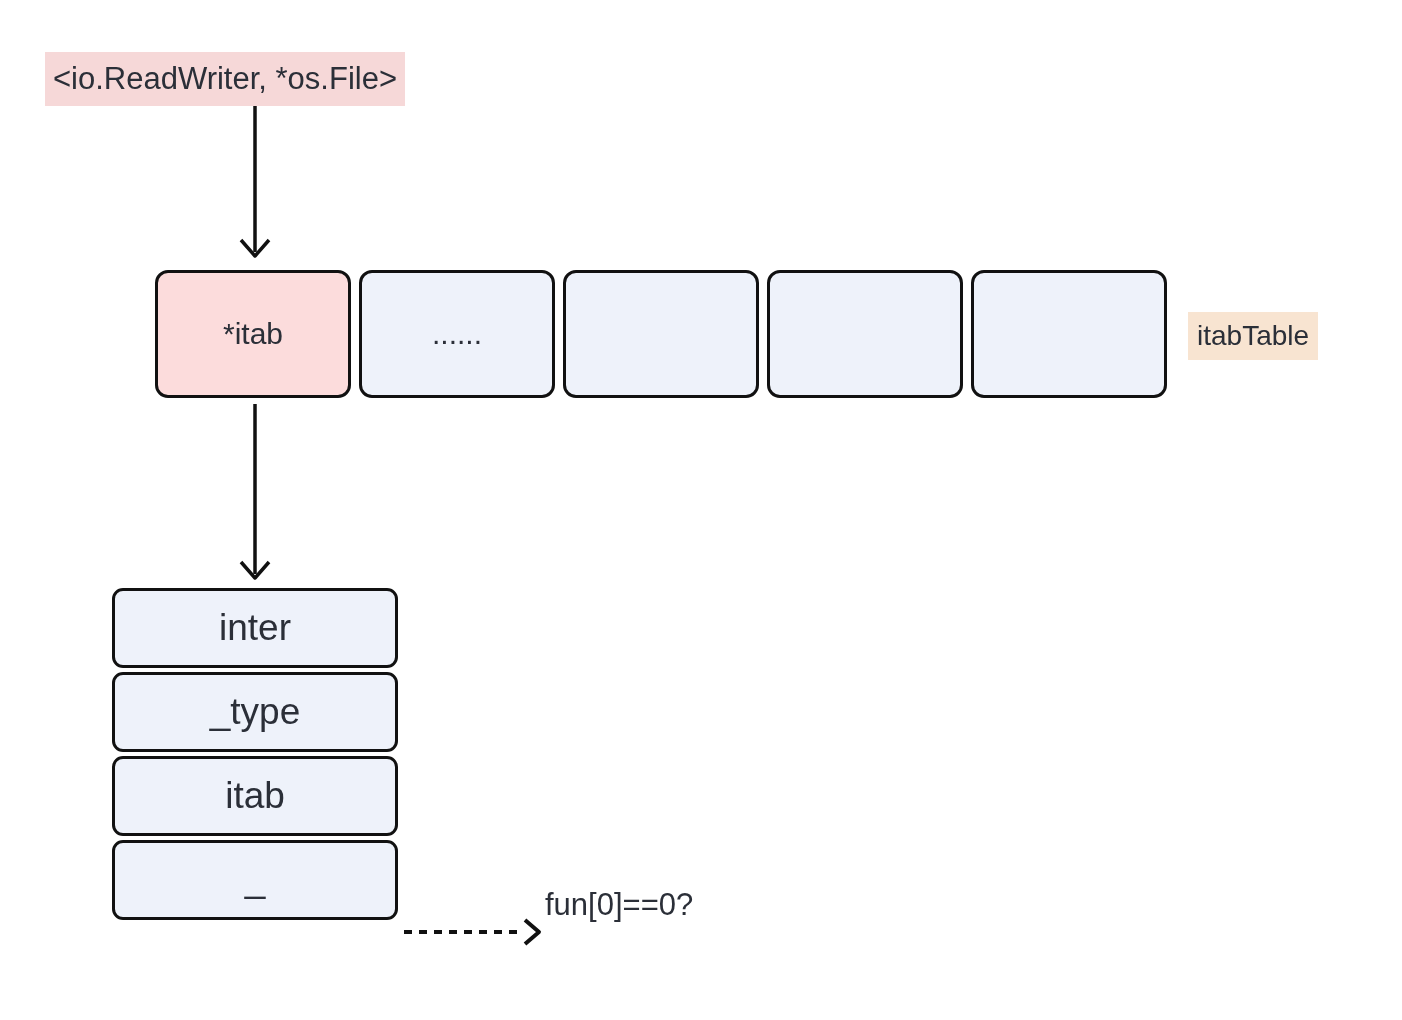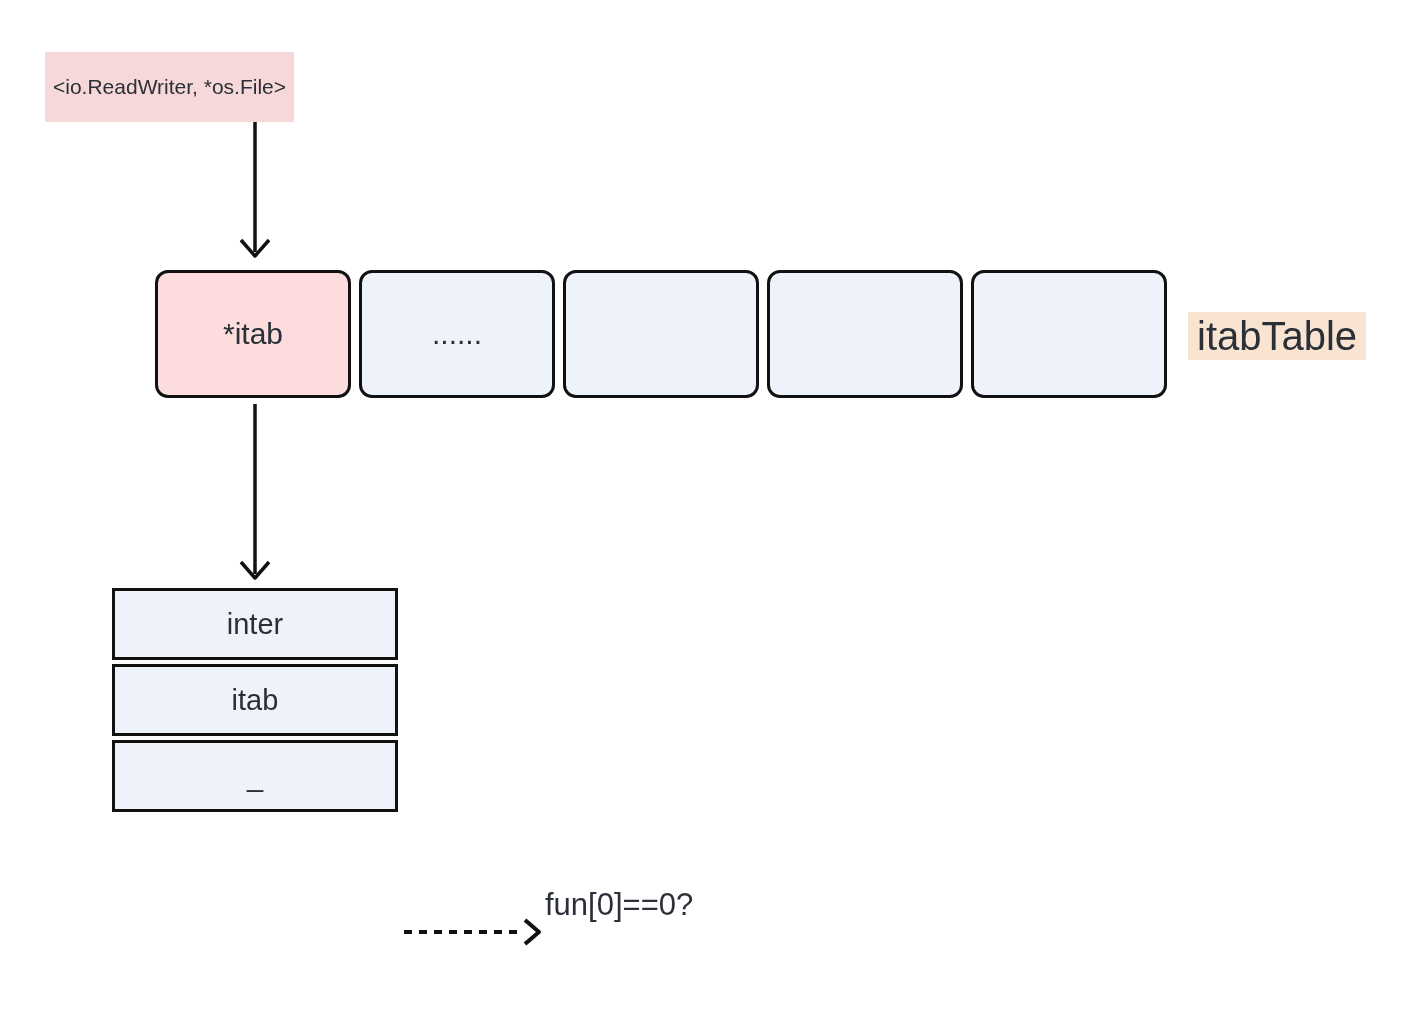--- a/index.html
+++ b/index.html
@@ -26,23 +26,23 @@
   .arrows{
     position:absolute;
     left:0;top:0;
     width:1402px;height:1020px;
     pointer-events:none;
   }
   .top-label{
     position:absolute;
     left:45px;top:52px;
     background:var(--highlight-pink);
-    font-size:21px;
+    font-size:31px;
     line-height:46px;
-    padding:12px 8px;
+    padding:4px 8px;
     white-space:nowrap;
     color:var(--text);
   }
   .itab-row{
     position:absolute;
     left:155px;top:270px;
     display:flex;
     gap:8px;
   }
   .cell{
@@ -58,43 +58,43 @@
     color:var(--text);
     text-align:center;
   }
   .cell.pink{
     background:var(--cell-pink);
   }
   .itab-table-label{
     position:absolute;
     left:1188px;top:312px;
     background:var(--highlight-tan);
-    font-size:40px;
+    font-size:28px;
     line-height:48px;
     padding:0 9px;
     white-space:nowrap;
     color:var(--text);
   }
   .struct{
     position:absolute;
     left:112px;top:588px;
     width:286px;
     display:flex;
     flex-direction:column;
     gap:4px;
   }
   .field{
-    height:72px;
+    height:80px;
     border:3px solid var(--border);
-    border-radius:0;
+    border-radius:11px;
     background:var(--cell-blue);
     display:flex;
     align-items:center;
     justify-content:center;
-    font-size:29px;
+    font-size:37px;
     color:var(--text);
   }
   .fun-annotation{
     position:absolute;
     left:545px;top:884px;
     font-size:31px;
     line-height:42px;
     white-space:nowrap;
     color:var(--text);
   }
@@ -126,19 +126,20 @@
     <div class="cell">......</div>
     <div class="cell"></div>
     <div class="cell"></div>
     <div class="cell"></div>
   </div>
 
   <div class="itab-table-label">itabTable</div>
 
   <div class="struct">
     <div class="field">inter</div>
+    <div class="field">_type</div>
     <div class="field">itab</div>
     <div class="field">_</div>
   </div>
 
   <div class="fun-annotation">fun[0]==0?</div>
 
 </div>
 
 </body></html>

